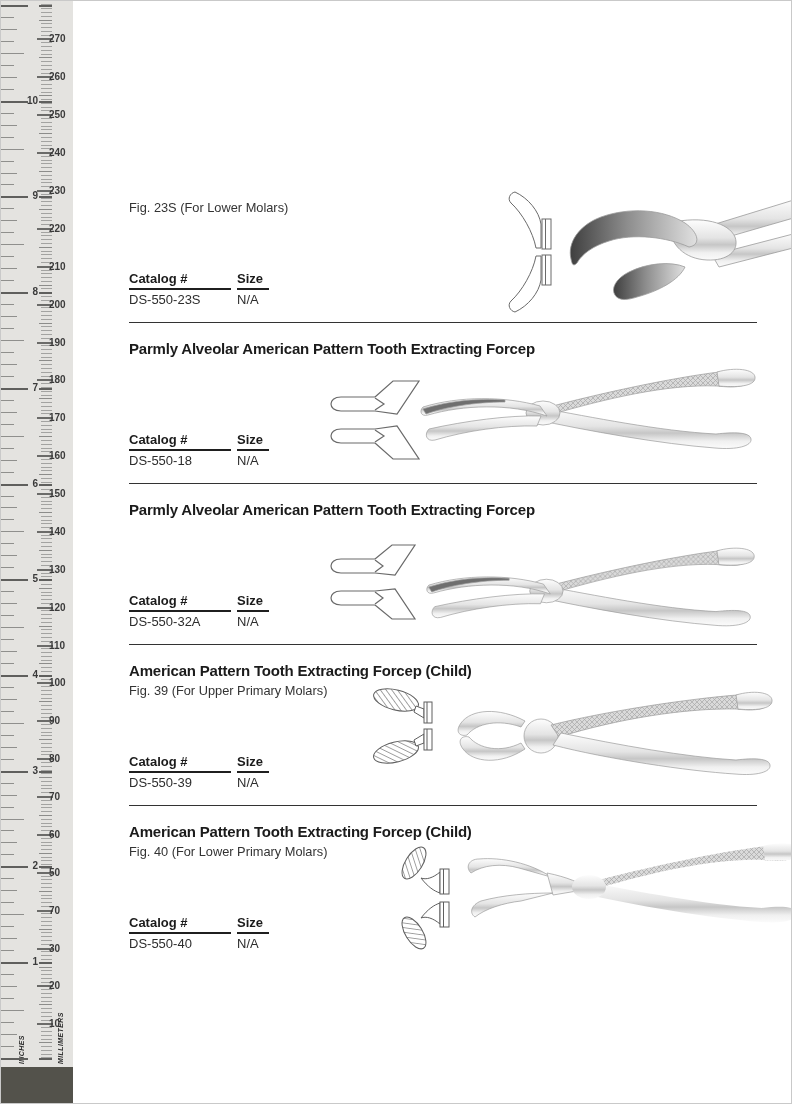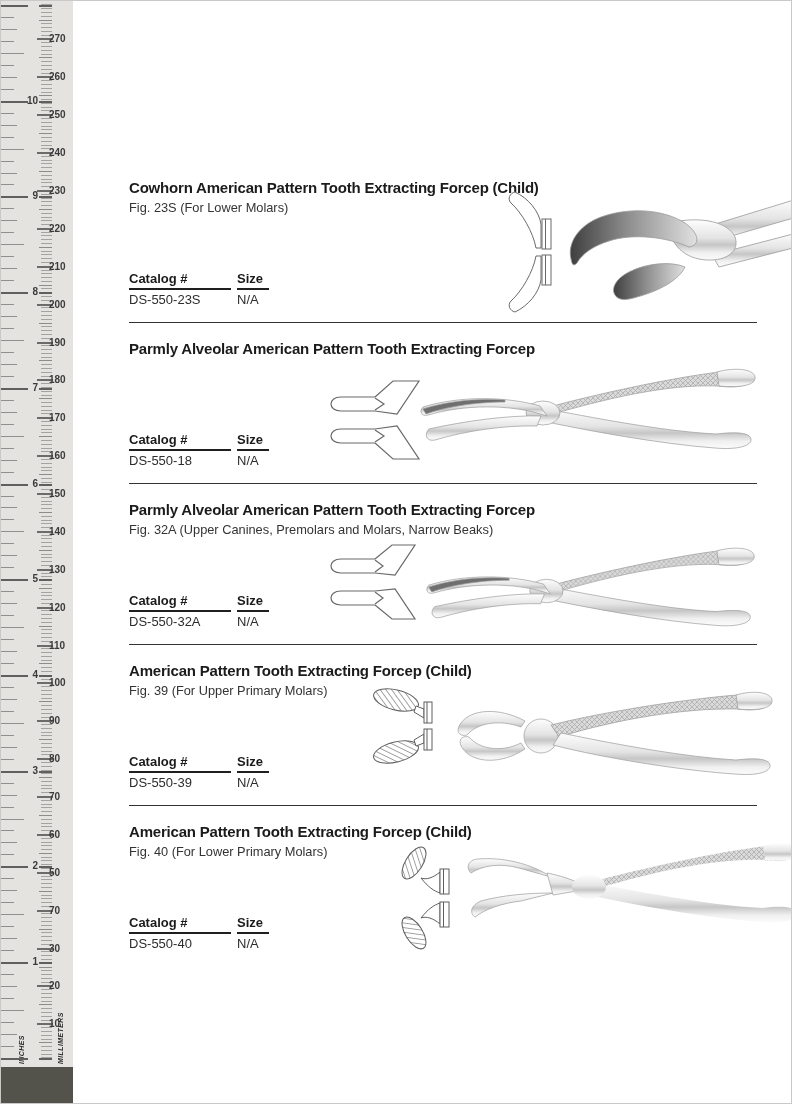--- a/index.html
+++ b/index.html
@@ -455,21 +455,20 @@
       <div class="rnum in" style="top: 476.5px;">6</div>
       <div class="rnum in" style="top: 380.8px;">7</div>
       <div class="rnum in" style="top: 285.1px;">8</div>
       <div class="rnum in" style="top: 189.4px;">9</div>
       <div class="rnum in" style="top: 93.7px;">10</div>
     </div>
   <div id="footer-block"></div>
 
 
   <div class="section" style="top:176px;">
-    <div class="sec-title">Cowhorn American Pattern Tooth Extracting Forcep (Child)</div>
     <div class="sec-sub">Fig. 23S (For Lower Molars)</div>
     <div class="cat-table">
       <div class="cat-row">
         <div class="cat-col1 cat-head">Catalog #</div>
         <div class="cat-col2 cat-head">Size</div>
       </div>
       <div class="cat-row">
         <div class="cat-col1 cat-val">DS-550-23S</div>
         <div class="cat-col2 cat-val">N/A</div>
       </div>
@@ -487,21 +486,20 @@
       <div class="cat-row">
         <div class="cat-col1 cat-val">DS-550-18</div>
         <div class="cat-col2 cat-val">N/A</div>
       </div>
     </div>
     <div class="divider"></div>
   </div>
 
   <div class="section" style="top:498px;">
     <div class="sec-title">Parmly Alveolar American Pattern Tooth Extracting Forcep</div>
-    <div class="sec-sub">Fig. 32A (Upper Canines, Premolars and Molars, Narrow Beaks)</div>
     <div class="cat-table">
       <div class="cat-row">
         <div class="cat-col1 cat-head">Catalog #</div>
         <div class="cat-col2 cat-head">Size</div>
       </div>
       <div class="cat-row">
         <div class="cat-col1 cat-val">DS-550-32A</div>
         <div class="cat-col2 cat-val">N/A</div>
       </div>
     </div>

